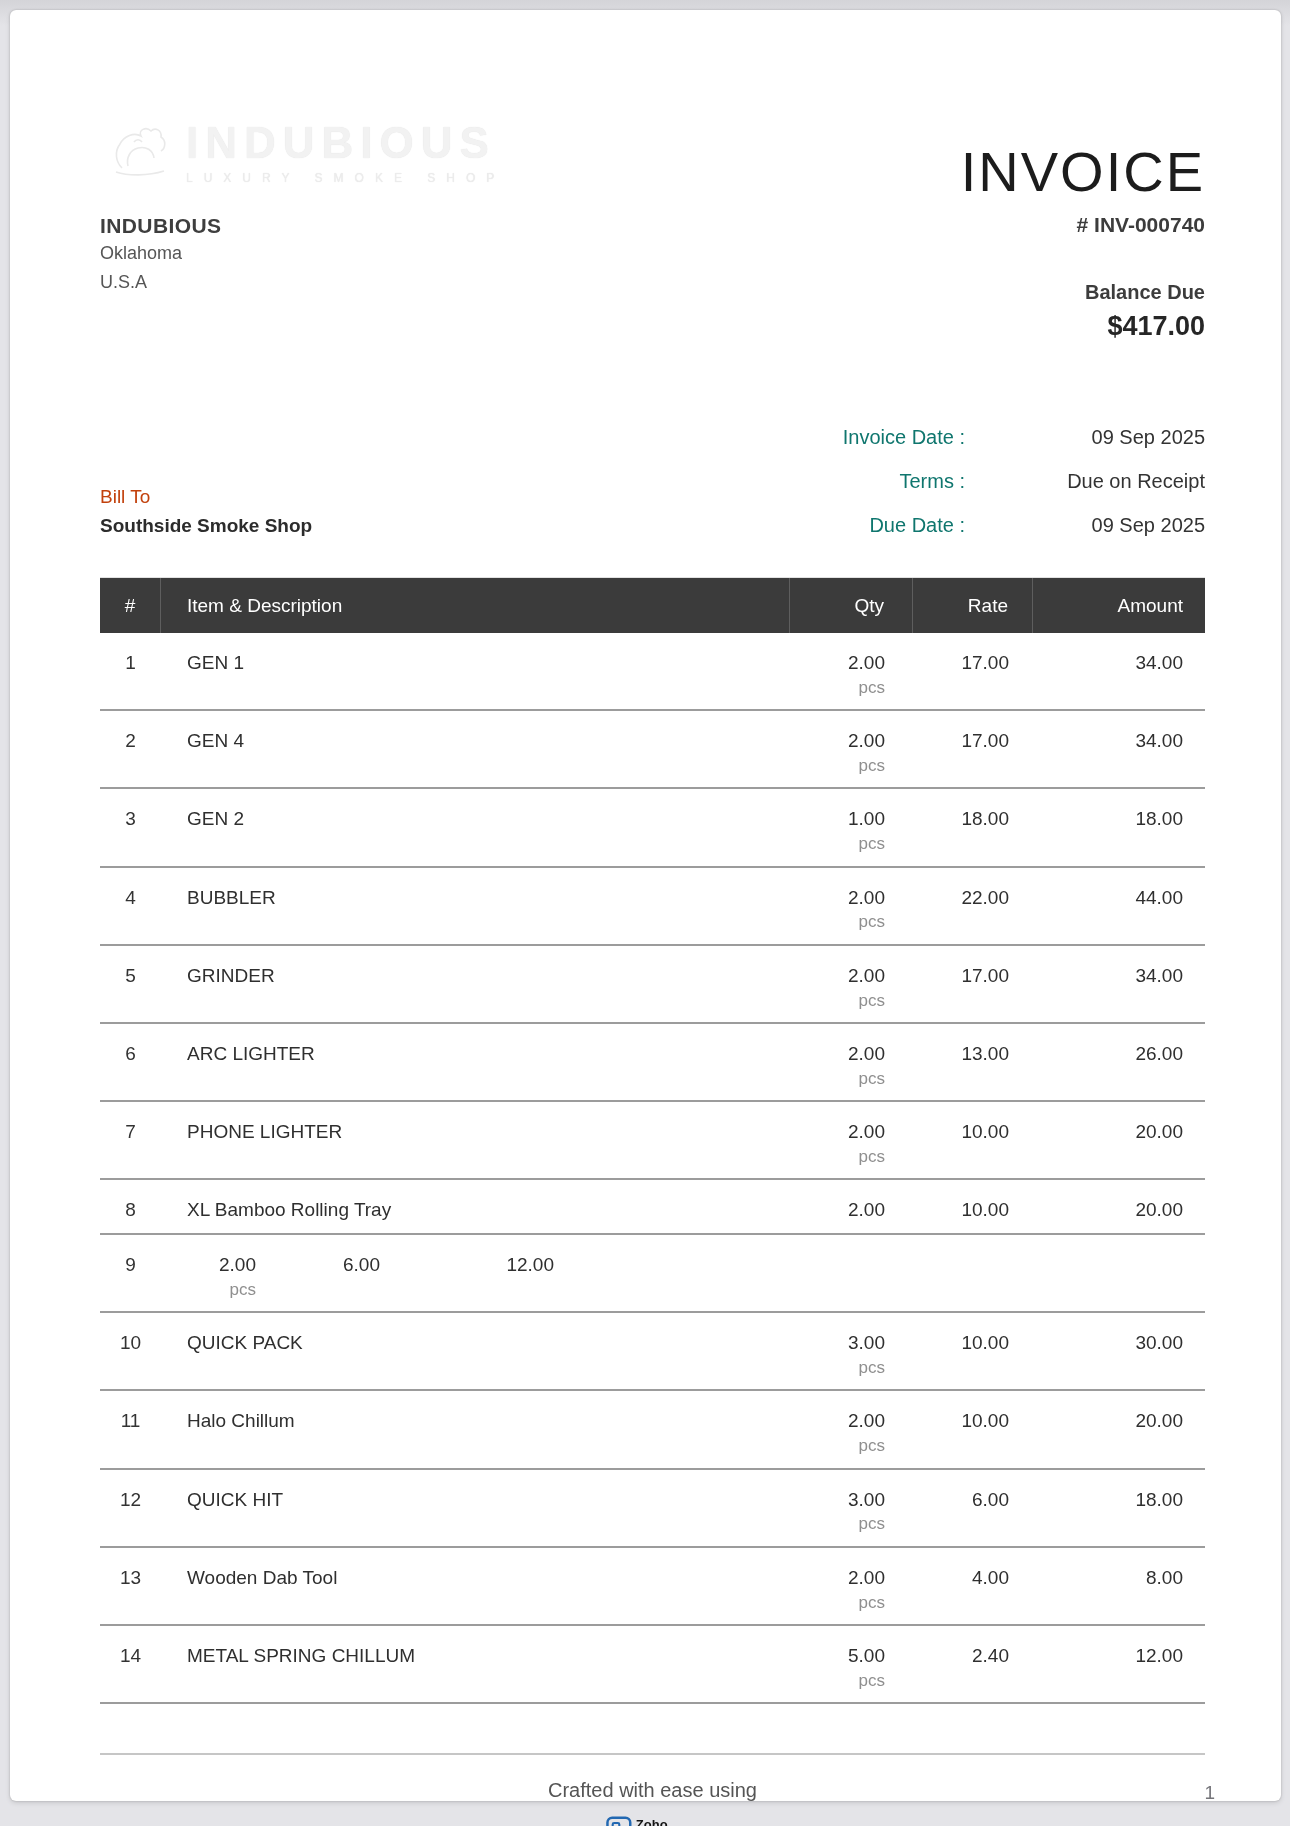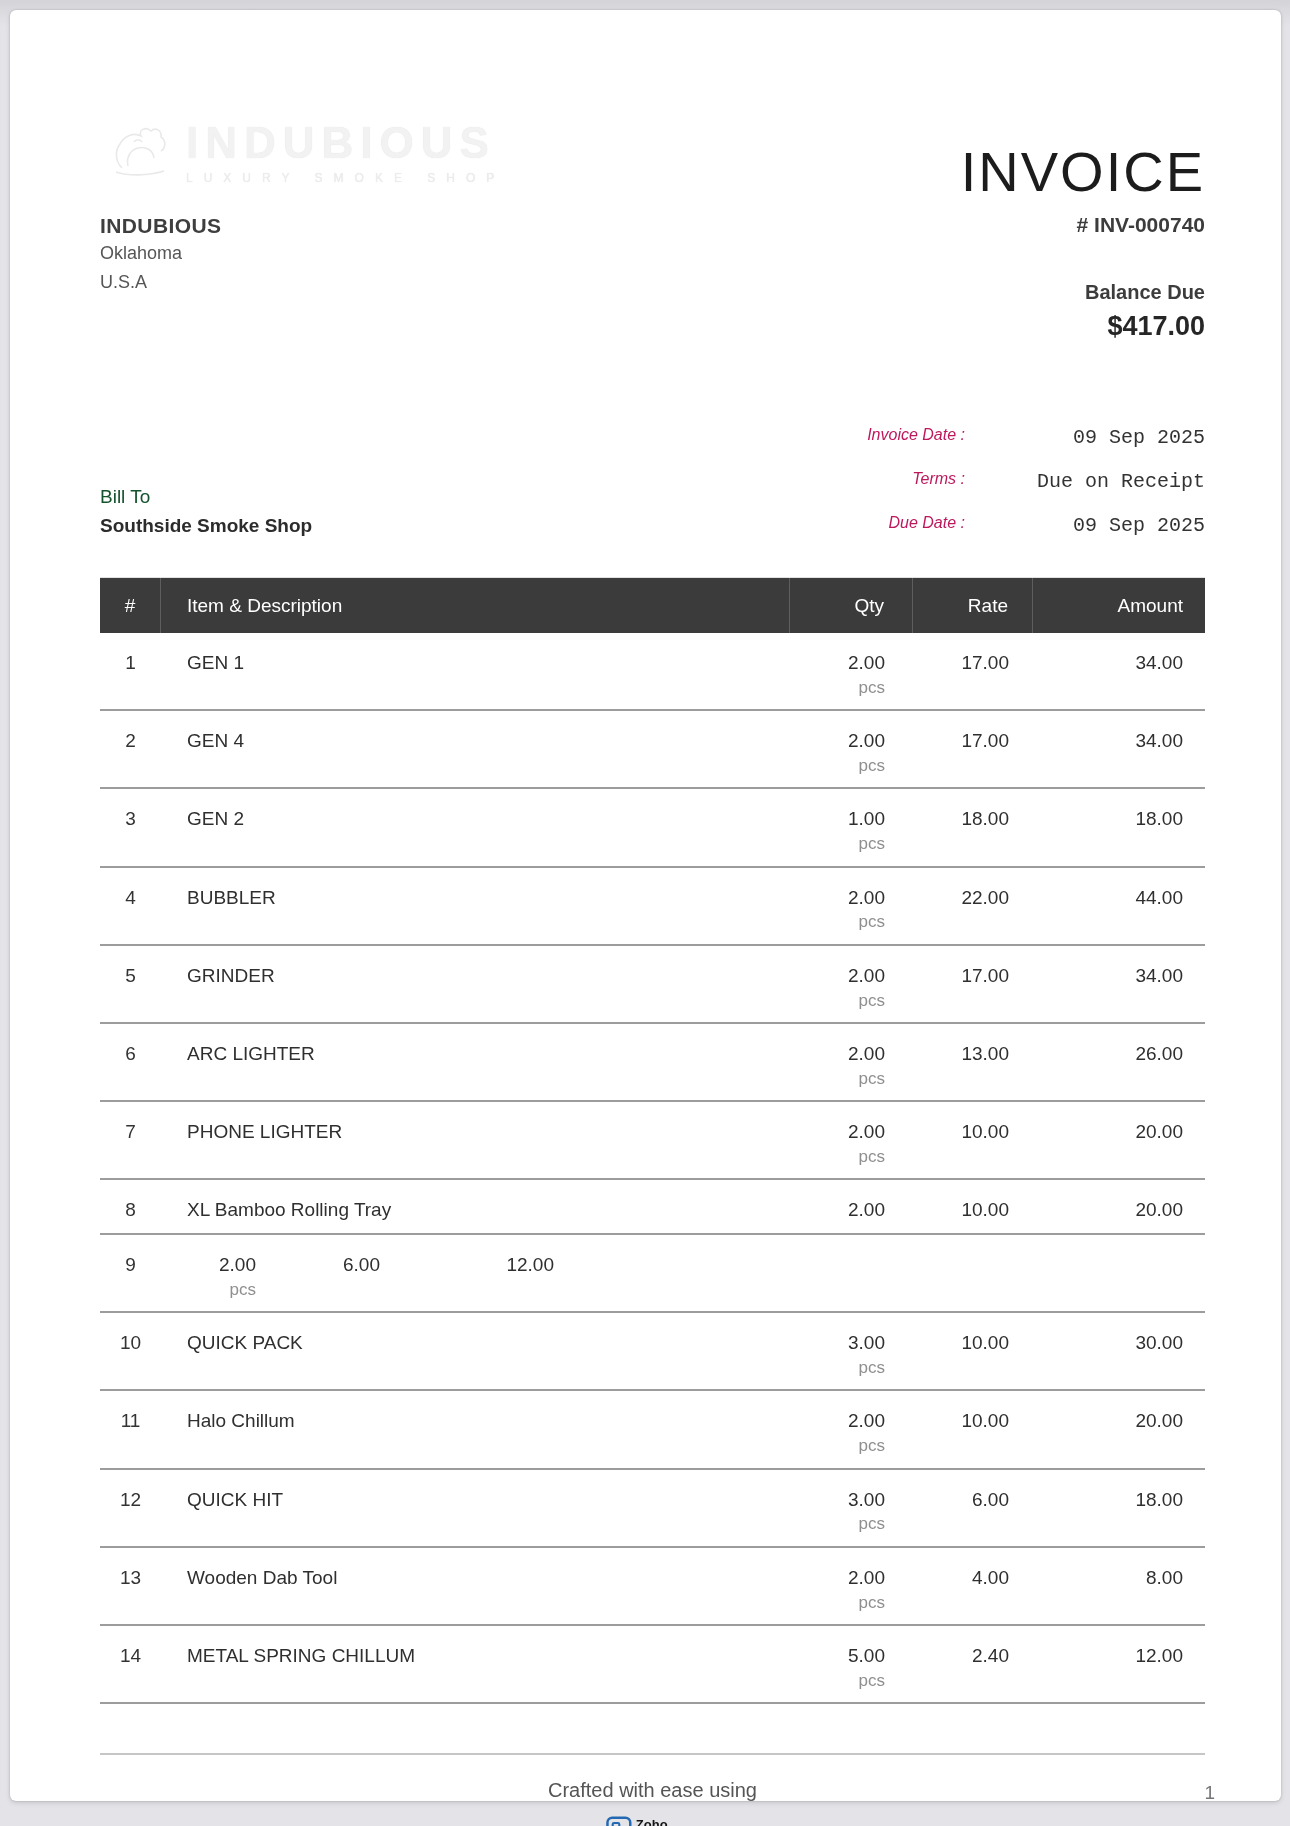--- a/index.html
+++ b/index.html
@@ -35,27 +35,27 @@
   .seller-line { font-size:18px; color:#565656; line-height:1.42; margin-top:3px; }
 
   .right-top { text-align:right; margin-top:22px; }
   .invoice-title { font-size:56px; font-weight:400; color:#1c1c1c; letter-spacing:2px; line-height:1; }
   .invoice-number { font-size:21px; font-weight:bold; color:#3c3c3c; margin-top:13px; }
   .balance-label { font-size:20px; font-weight:bold; color:#3c3c3c; margin-top:44px; }
   .balance-amount { font-size:27px; font-weight:bold; color:#262626; margin-top:7px; }
 
   
   .meta-row { display:flex; justify-content:space-between; align-items:flex-end; margin-top:84px; }
-  .billto-label { font-size:19px; color:#14532d; }
+  .billto-label { font-size:19px; color:#c2410c; }
   .billto-name { font-size:19px; font-weight:bold; color:#2c2c2c; margin-top:7px; }
   .meta-table { }
   .meta-line { display:flex; justify-content:flex-end; margin-top:21px; }
   .meta-line:first-child { margin-top:0; }
-  .meta-label { width:220px; text-align:right; font-size:16px; color:#be185d;font-style:italic; }
-  .meta-value { width:240px; text-align:right; font-size:20px; color:#333333;font-family:Liberation Mono, monospace; }
+  .meta-label { width:220px; text-align:right; font-size:20px; color:#0f766e; }
+  .meta-value { width:240px; text-align:right; font-size:20px; color:#333333; }
 
   
   .inv-table { margin-top:40px; }
   .thead {
     display:flex; align-items:center;
     background:#3b3b3b; color:#ffffff;
     height:55px; font-size:19px;
     border-top:1px solid #e2e2e2;
   }
   .cell { box-sizing:border-box; }

